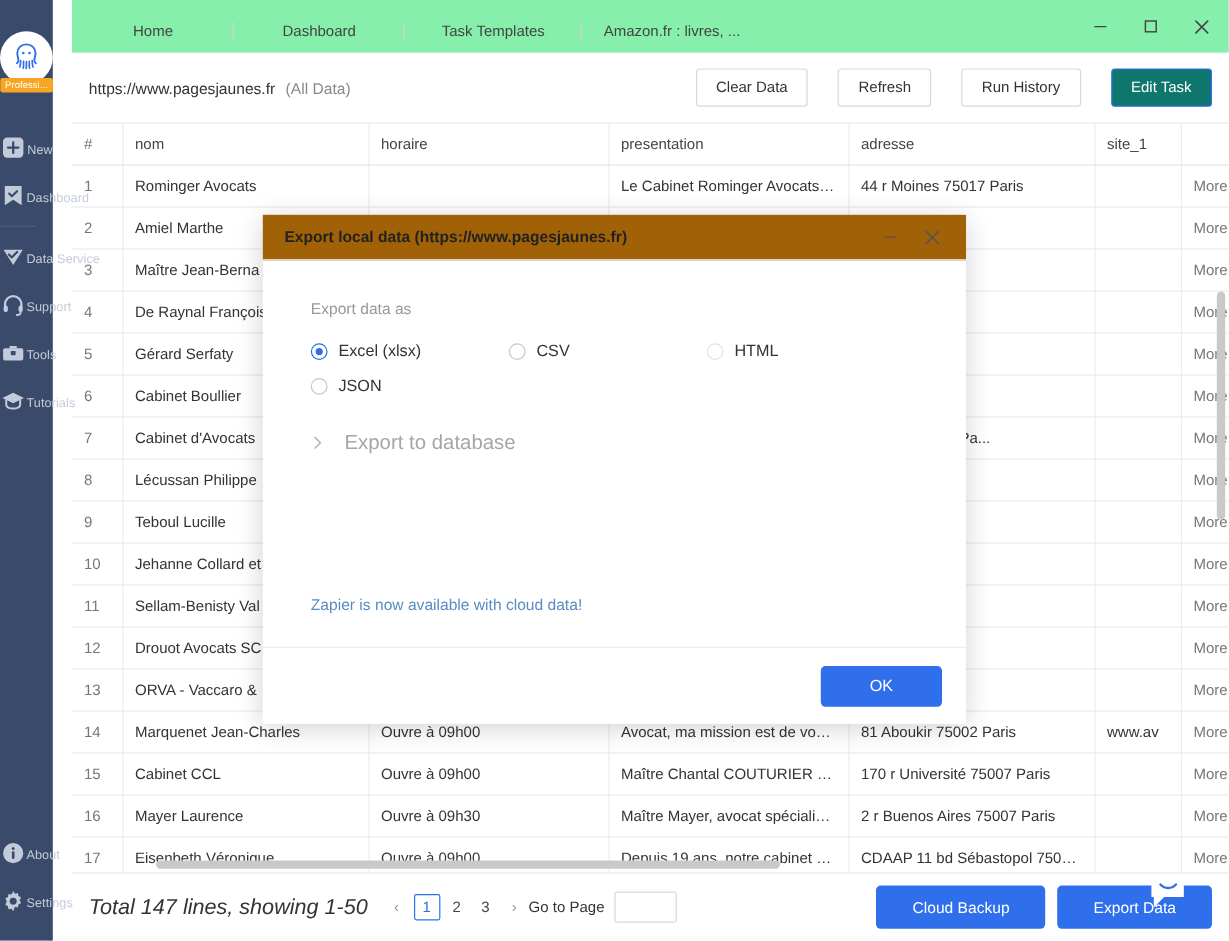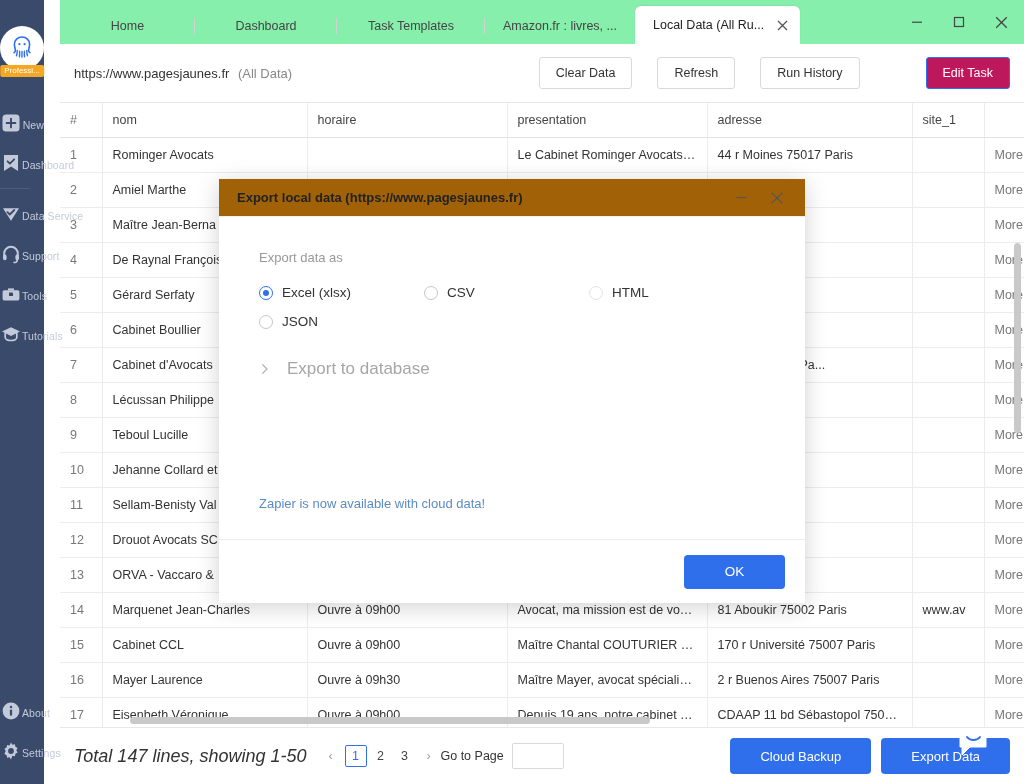--- a/index.html
+++ b/index.html
@@ -111,21 +111,21 @@
   .url-line .sub { color: #888; margin-left: 5px; }
   .tb-right { margin-left: auto; display: flex; align-items: center; gap: 25px; }
   .btn {
     height: 32px; padding: 0 16px;
     border: 1px solid #d9d9d9; border-radius: 3px;
     background: #ffffff; color: #333; font-size: 12.5px;
     display: flex; align-items: center; justify-content: center;
     cursor: pointer; font-family: "Liberation Sans", sans-serif;
     white-space: nowrap;
   }
-  .btn.primary { background: #be185d; border-color: #2f6fec; color: #ffffff; margin-left: 41px; }
+  .btn.primary { background: #0f766e; border-color: #2f6fec; color: #ffffff; }
 
   
   .tablewrap {
     position: absolute; left: 60px; top: 102px;
     width: 964px; height: 625px;
     background: #ffffff; overflow: hidden;
     border-top: 1px solid #e8e8e8;
   }
   table.grid { border-collapse: collapse; table-layout: fixed; width: 980px; }
   table.grid th, table.grid td {
@@ -384,28 +384,20 @@
       <div class="tab" style="width:142px;justify-content:center;">
         <span>Dashboard</span>
         <span class="divider"></span>
       </div>
       <div class="tab" style="width:148px;justify-content:center;">
         <span>Task Templates</span>
         <span class="divider"></span>
       </div>
       <div class="tab" style="width:150px;justify-content:center;">
         <span>Amazon.fr : livres, ...</span>
-      </div>
-      <div class="tab active">
-        <span>Local Data (All Ru...</span>
-        <span class="tab-close">
-          <svg width="11" height="11" viewBox="0 0 11 11">
-              <path d="M1 1l9 9M10 1l-9 9" stroke="currentColor" stroke-width="1.3" fill="none"></path>
-            </svg>
-        </span>
       </div>
     </div>
 
     <div class="winctrls">
       <div class="winbtn">
         <svg width="14" height="14" viewBox="0 0 14 14">
             <path d="M2 7.2h10" stroke="currentColor" stroke-width="1.2"></path>
           </svg>
       </div>
       <div class="winbtn">

